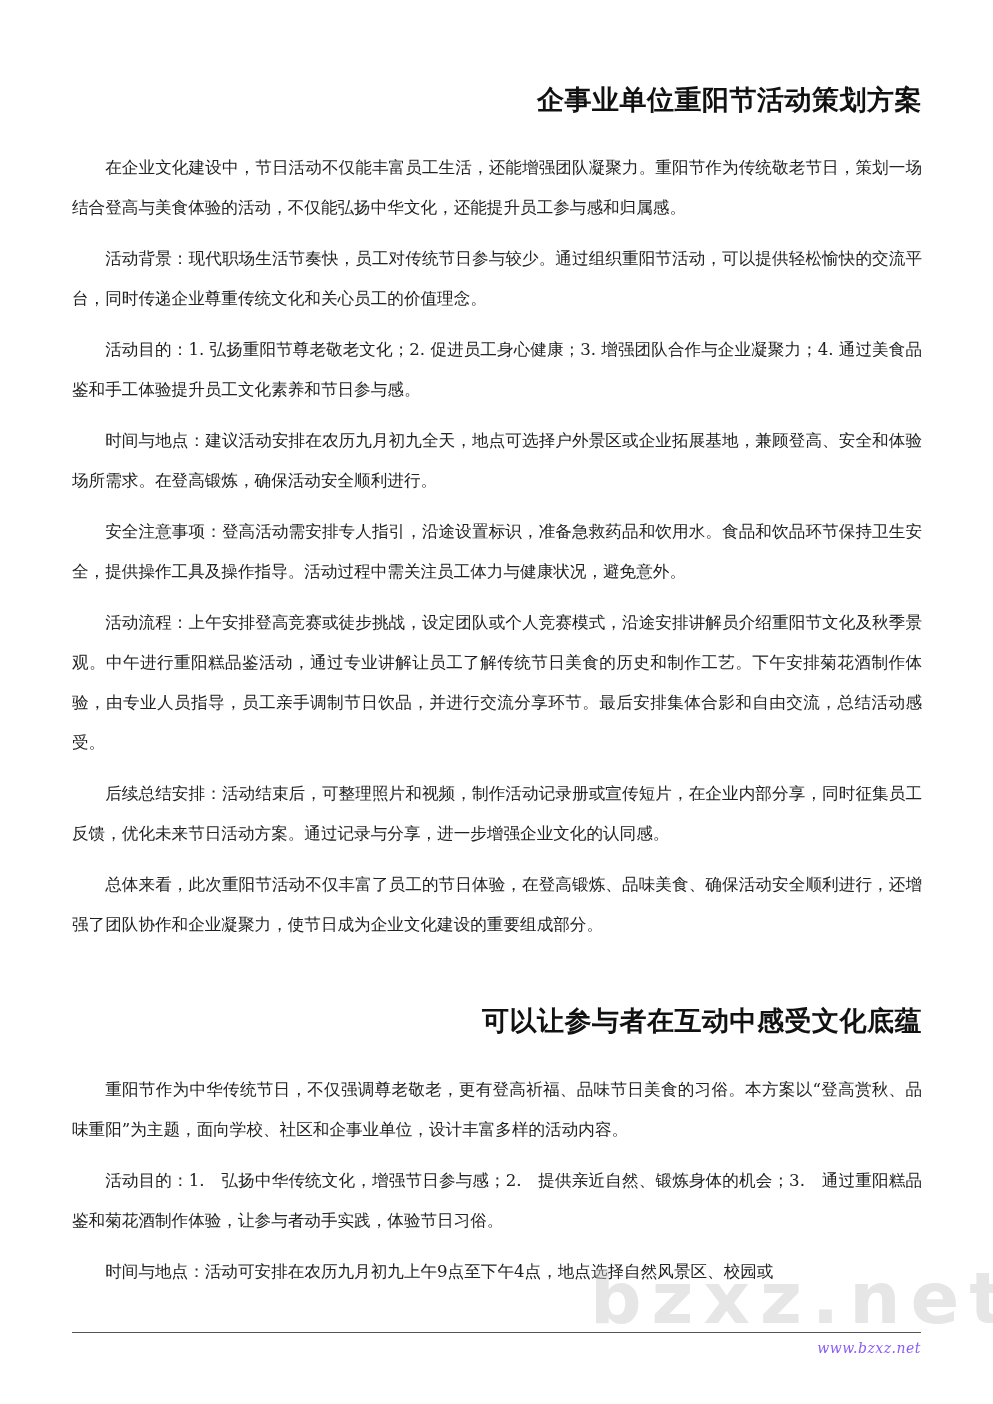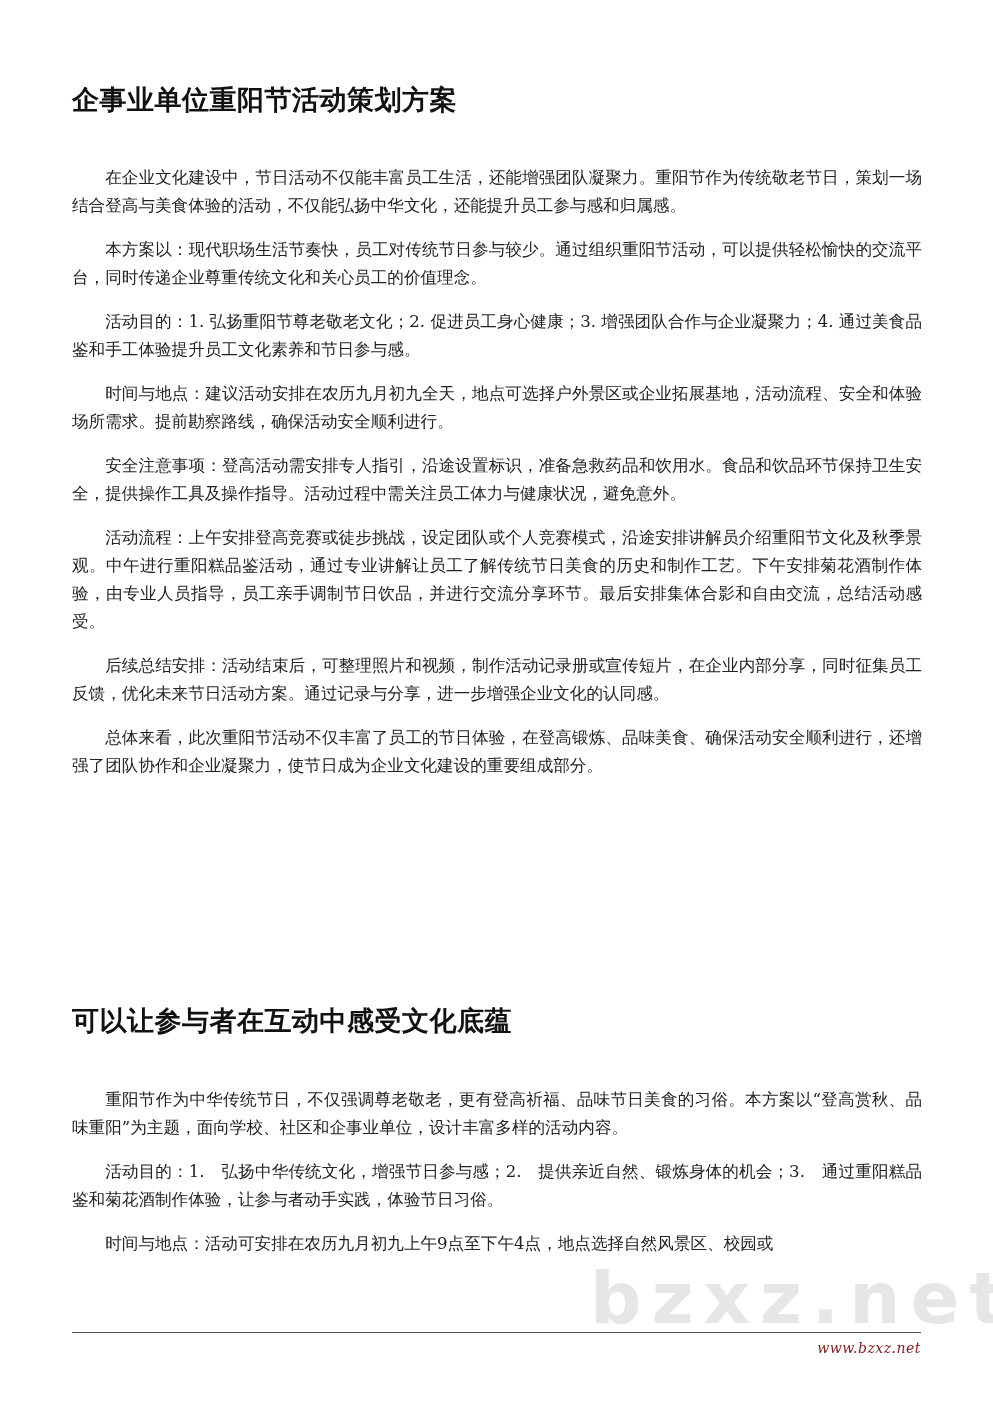--- a/index.html
+++ b/index.html
@@ -1,44 +1,44 @@
 <!DOCTYPE html>
 <html><head>
   <meta charset="utf-8">
   <style>
     html, body { margin: 0; padding: 0; background: #ffffff; }
     body { width: 993px; height: 1404px; position: relative; overflow: hidden;
            font-family: "DejaVu Serif", "Liberation Serif", serif; color: #1a1a1a; }
     .page { position: absolute; left: 72px; top: 0; width: 850px; }
     .title { font-family: "DejaVu Sans", "Liberation Sans", sans-serif; font-weight: bold;
-             font-size: 27px; text-align: left; margin: 0; letter-spacing: 0.5px; color: #111; }
-    .para { font-size: 16.6px; line-height: 28px; text-indent: 2em; margin: 16px 0 11px 0;
+             font-size: 27px; text-align: right; margin: 0; letter-spacing: 0.5px; color: #111; }
+    .para { font-size: 16.6px; line-height: 40px; text-indent: 2em; margin: 0 0 11px 0;
             text-align: justify; color: #222; }
     #title1 { position: absolute; top: 82px; left: 0; width: 850px; }
     #section1 { position: absolute; top: 148px; left: 0; width: 850px; }
     #title2 { position: absolute; top: 1003px; left: 0; width: 850px; }
     #section2 { position: absolute; top: 1070px; left: 0; width: 850px; }
     .watermark { position: absolute; left: 590px; top: 1256px; font-family: "DejaVu Sans", "Liberation Sans", sans-serif;
                  font-weight: bold; font-size: 72px; color: rgba(200,200,200,0.45); letter-spacing: 10px;
                  pointer-events: none; white-space: nowrap; }
     .footer-line { position: absolute; left: 72px; top: 1332px; width: 849px; height: 0;
                    border-top: 1.5px solid #555; }
     .footer-text { position: absolute; right: 72px; top: 1340px; font-family: "DejaVu Serif", "Liberation Serif", serif;
-                   font-style: italic; font-size: 14px; color: #7f1d1d; letter-spacing: 0.5px; margin-left: 10px; }
+                   font-style: italic; font-size: 14px; color: #8b5cf6; letter-spacing: 0.5px; margin-left: 10px; }
   </style>
 </head>
 <body>
 
 <div class="page">
   <h1 id="title1" class="title">企事业单位重阳节活动策划方案</h1>
   <div id="section1">
     <p class="para">在企业文化建设中，节日活动不仅能丰富员工生活，还能增强团队凝聚力。重阳节作为传统敬老节日，策划一场结合登高与美食体验的活动，不仅能弘扬中华文化，还能提升员工参与感和归属感。</p>
-    <p class="para">本方案以：现代职场生活节奏快，员工对传统节日参与较少。通过组织重阳节活动，可以提供轻松愉快的交流平台，同时传递企业尊重传统文化和关心员工的价值理念。</p>
+    <p class="para">活动背景：现代职场生活节奏快，员工对传统节日参与较少。通过组织重阳节活动，可以提供轻松愉快的交流平台，同时传递企业尊重传统文化和关心员工的价值理念。</p>
     <p class="para">活动目的：1. 弘扬重阳节尊老敬老文化；2. 促进员工身心健康；3. 增强团队合作与企业凝聚力；4. 通过美食品鉴和手工体验提升员工文化素养和节日参与感。</p>
-    <p class="para">时间与地点：建议活动安排在农历九月初九全天，地点可选择户外景区或企业拓展基地，活动流程、安全和体验场所需求。提前勘察路线，确保活动安全顺利进行。</p>
+    <p class="para">时间与地点：建议活动安排在农历九月初九全天，地点可选择户外景区或企业拓展基地，兼顾登高、安全和体验场所需求。在登高锻炼，确保活动安全顺利进行。</p>
     <p class="para">安全注意事项：登高活动需安排专人指引，沿途设置标识，准备急救药品和饮用水。食品和饮品环节保持卫生安全，提供操作工具及操作指导。活动过程中需关注员工体力与健康状况，避免意外。</p>
     <p class="para">活动流程：上午安排登高竞赛或徒步挑战，设定团队或个人竞赛模式，沿途安排讲解员介绍重阳节文化及秋季景观。中午进行重阳糕品鉴活动，通过专业讲解让员工了解传统节日美食的历史和制作工艺。下午安排菊花酒制作体验，由专业人员指导，员工亲手调制节日饮品，并进行交流分享环节。最后安排集体合影和自由交流，总结活动感受。</p>
     <p class="para">后续总结安排：活动结束后，可整理照片和视频，制作活动记录册或宣传短片，在企业内部分享，同时征集员工反馈，优化未来节日活动方案。通过记录与分享，进一步增强企业文化的认同感。</p>
     <p class="para">总体来看，此次重阳节活动不仅丰富了员工的节日体验，在登高锻炼、品味美食、确保活动安全顺利进行，还增强了团队协作和企业凝聚力，使节日成为企业文化建设的重要组成部分。</p>
   </div>
 
   <h1 id="title2" class="title">可以让参与者在互动中感受文化底蕴</h1>
   <div id="section2">
     <p class="para">重阳节作为中华传统节日，不仅强调尊老敬老，更有登高祈福、品味节日美食的习俗。本方案以“登高赏秋、品味重阳”为主题，面向学校、社区和企事业单位，设计丰富多样的活动内容。</p>
     <p class="para">活动目的：1.　弘扬中华传统文化，增强节日参与感；2.　提供亲近自然、锻炼身体的机会；3.　通过重阳糕品鉴和菊花酒制作体验，让参与者动手实践，体验节日习俗。</p>

